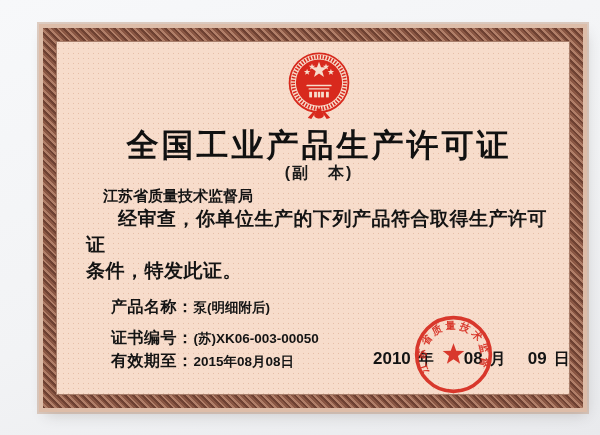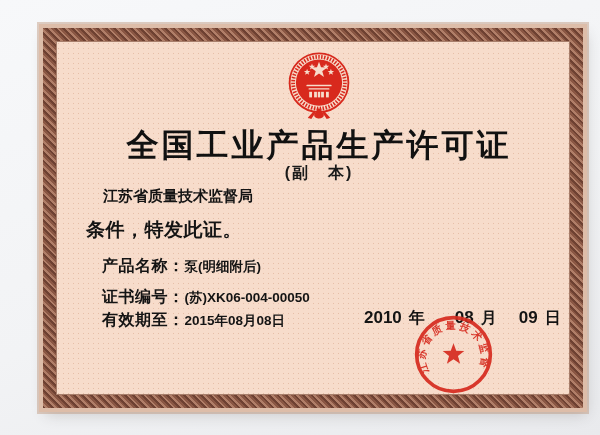--- a/index.html
+++ b/index.html
@@ -21,22 +21,22 @@
   }
   .content{position:relative;height:100%;box-sizing:border-box;padding:10px 18px 0 30px;color:#141414;}
   .emblem-wrap{text-align:center;margin:0 auto;height:74px;}
   .title{
     text-align:center;font-size:32px;font-weight:bold;letter-spacing:3px;
     line-height:36px;margin-top:2px;color:#111;
   }
   .subtitle{text-align:center;font-size:16px;font-weight:bold;letter-spacing:2px;line-height:20px;color:#1a1a1a;}
   .company{font-size:15px;font-weight:bold;line-height:20px;margin:3px 0 0 17px;}
   .stmt1{font-size:19px;font-weight:bold;line-height:26px;text-indent:32px;letter-spacing:.5px;}
-  .stmt2{font-size:19px;font-weight:bold;line-height:26px;letter-spacing:.5px;margin-top:11px;}
-  .fields{margin:12px 0 0 16px;}
+  .stmt2{font-size:19px;font-weight:bold;line-height:26px;letter-spacing:.5px;}
+  .fields{margin:12px 0 0 25px;}
   .row{position:relative;line-height:22px;height:22px;white-space:nowrap;}
   .row.gap-after{margin-bottom:9px;}
   .row + .row{margin-top:1px;}
   .flabel{font-size:16px;font-weight:bold;letter-spacing:.5px;}
   .fvalue{font-size:13.5px;font-weight:bold;}
   .issue-date{position:absolute;left:262px;top:-2px;white-space:nowrap;}
   .issue-date .num{font-size:17px;font-weight:bold;}
   .issue-date .unit{font-size:16px;font-weight:bold;}
   .sp-s{display:inline-block;width:7px;}
   .sp-m{display:inline-block;width:22px;}
@@ -77,28 +77,29 @@
           <path d="M57,85 l9,10 -5,2 -6,-9z"></path>
           <rect x="46.5" y="82" width="7" height="6"></rect>
         </g>
       </svg>
     </div>
 
     <div class="title">全国工业产品生产许可证</div>
     <div class="subtitle">(副　本)</div>
 
     <div class="company">江苏省质量技术监督局</div>
+    <div class="stmt1">经审查，你单位生产的下列产品符合取得生产许可证</div>
     <div class="stmt2">条件，特发此证。</div>
 
     <div class="fields">
       <div class="row gap-after">
         <span class="flabel">产品名称：</span><span class="fvalue">泵(明细附后)</span>
       </div>
       <div class="row">
-        <span class="flabel">证书编号：</span><span class="fvalue">(苏)XK06-004-00050</span>
+        <span class="flabel">证书编号：</span><span class="fvalue">(苏)XK06-003-00050</span>
       </div>
       <div class="row">
         <span class="flabel">有效期至：</span><span class="fvalue">2015年08月08日</span>
         <span class="issue-date">
           <span class="num">2010</span><span class="sp-s"></span><span class="unit">年</span><span class="sp-l"></span><span class="num">08</span><span class="sp-s"></span><span class="unit">月</span><span class="sp-m"></span><span class="num">09</span><span class="sp-s"></span><span class="unit">日</span>
         </span>
       </div>
     </div>
 
   </div>

